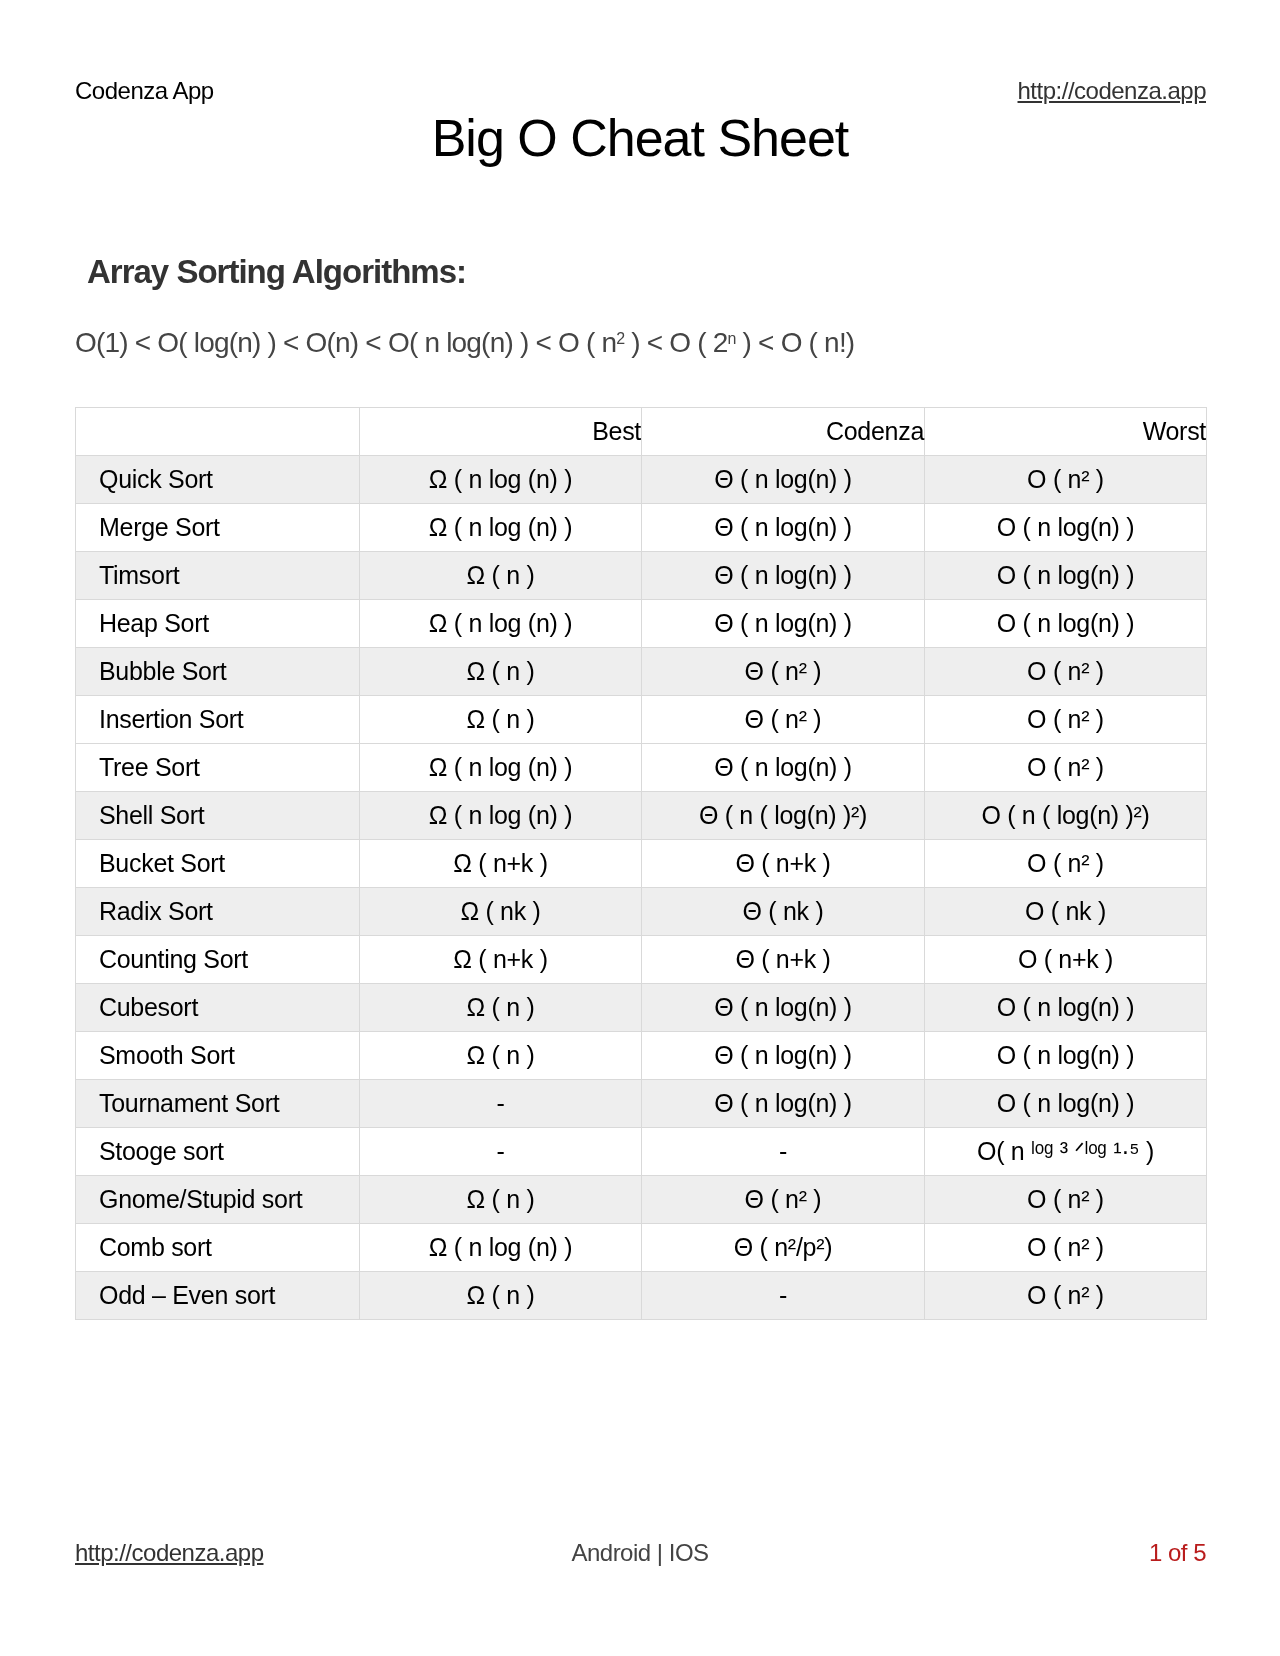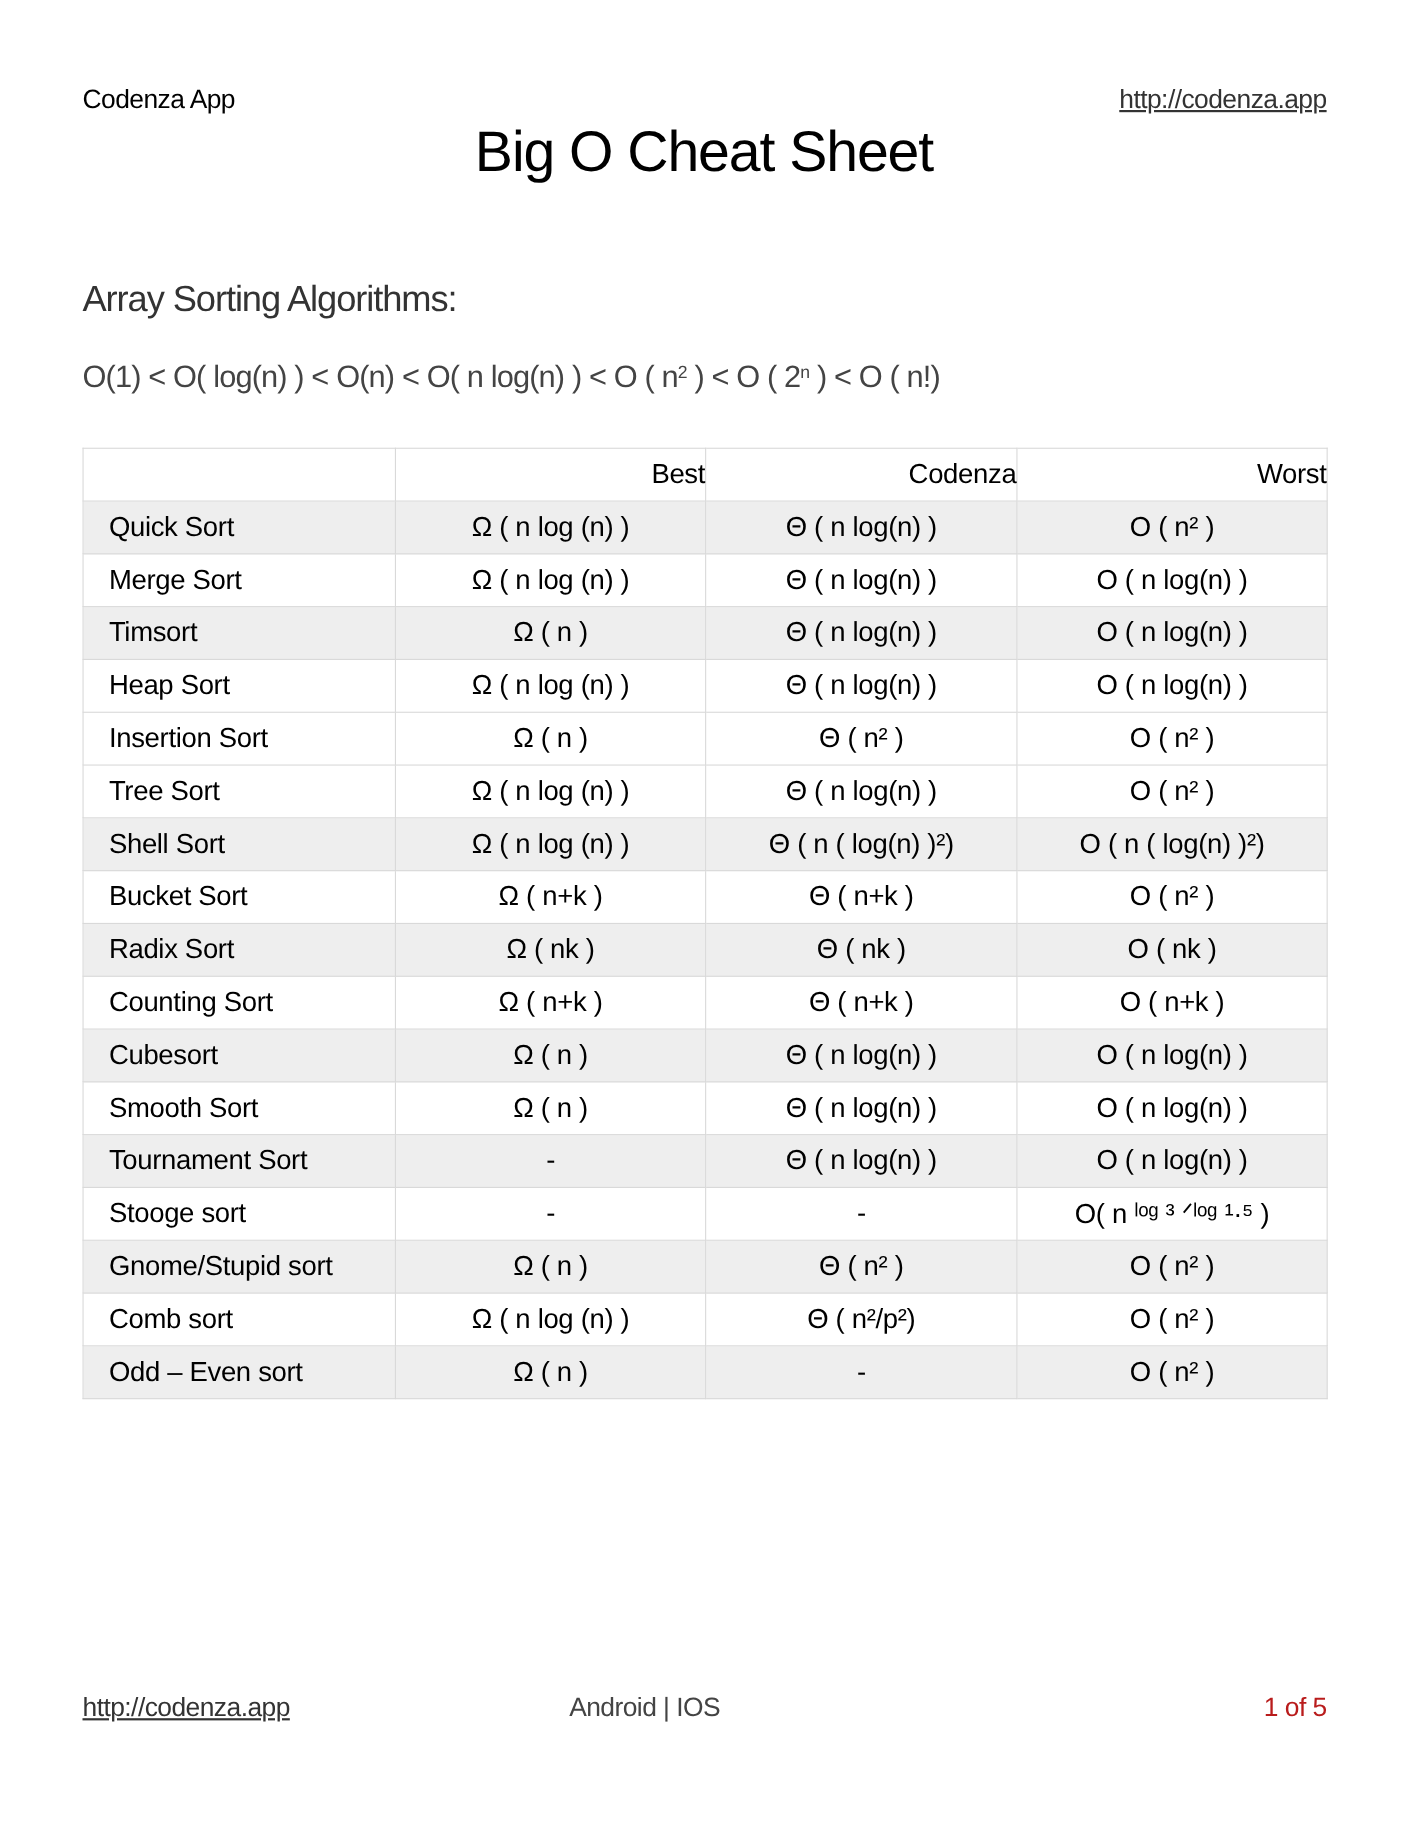--- a/index.html
+++ b/index.html
@@ -1,33 +1,33 @@
 <!DOCTYPE html>
 <html><head>
 <meta charset="utf-8">
 <style>
   html, body { margin:0; padding:0; background:#ffffff; }
   body { width:1280px; height:1656px; position:relative; overflow:hidden;
          font-family:"Liberation Sans", "DejaVu Sans", sans-serif; color:#000; }
   .hdr-left { position:absolute; left:75px; top:77px; font-size:24px; letter-spacing:-0.5px; }
   .hdr-right { position:absolute; right:74px; top:77px; font-size:24px; color:#333; text-decoration:underline; letter-spacing:-0.5px; }
   .title { position:absolute; left:0; width:1280px; text-align:center; top:108px; font-size:52px; letter-spacing:-1px; }
-  .section { position:absolute; left:75px; top:253px; font-size:33px; color:#333; font-weight:normal; letter-spacing:-1px; }
+  .section { position:absolute; left:87px; top:253px; font-size:33px; color:#333; font-weight:bold; letter-spacing:-1px; }
   .order { position:absolute; left:75px; top:327px; font-size:28px; color:#444; letter-spacing:-0.8px; }
   .order sup { font-size:16px; }
   table { position:absolute; left:75px; top:407px; border-collapse:collapse; width:1131px; table-layout:fixed; }
   td, th { border:1px solid #d9d9d9; height:47px; padding:0; font-size:25px; font-weight:normal; letter-spacing:-0.3px; }
   th { text-align:right; }
   td.name { text-align:left; padding-left:23px; }
   td.cell { text-align:center;margin-top:39px; }
   tr.alt td { background:#eeeeee; }
   col.c0 { width:284px; } col.c1 { width:282px; } col.c2 { width:283px; } col.c3 { width:282px; }
   sup { font-size:15px; vertical-align:8px; line-height:0; }
   .foot-left { position:absolute; left:75px; top:1539px; font-size:24px; color:#333; text-decoration:underline; letter-spacing:-0.5px; }
-  .foot-mid { position:absolute; left:0; width:1172px; text-align:center; top:1539px; font-size:24px; color:#444; letter-spacing:-0.5px; }
+  .foot-mid { position:absolute; left:0; width:1280px; text-align:center; top:1539px; font-size:24px; color:#444; letter-spacing:-0.5px; }
   .foot-right { position:absolute; right:74px; top:1539px; font-size:24px; color:#b91c1c; letter-spacing:-0.5px; }
 </style>
 </head>
 <body>
 
 <div class="hdr-left">Codenza App</div>
 <a class="hdr-right">http://codenza.app</a>
 
 <h1 class="title" style="margin:0;font-weight:normal;">Big O Cheat Sheet</h1>
 
@@ -69,20 +69,26 @@
         <td class="name">Timsort</td>
         <td class="cell">Ω ( n )</td>
         <td class="cell">Θ ( n log(n) )</td>
         <td class="cell">O ( n log(n) )</td>
       </tr>
       <tr>
         <td class="name">Heap Sort</td>
         <td class="cell">Ω ( n log (n) )</td>
         <td class="cell">Θ ( n log(n) )</td>
         <td class="cell">O ( n log(n) )</td>
+      </tr>
+      <tr class="alt">
+        <td class="name">Bubble Sort</td>
+        <td class="cell">Ω ( n )</td>
+        <td class="cell">Θ ( n² )</td>
+        <td class="cell">O ( n² )</td>
       </tr>
       <tr>
         <td class="name">Insertion Sort</td>
         <td class="cell">Ω ( n )</td>
         <td class="cell">Θ ( n² )</td>
         <td class="cell">O ( n² )</td>
       </tr>
       <tr>
         <td class="name">Tree Sort</td>
         <td class="cell">Ω ( n log (n) )</td>

